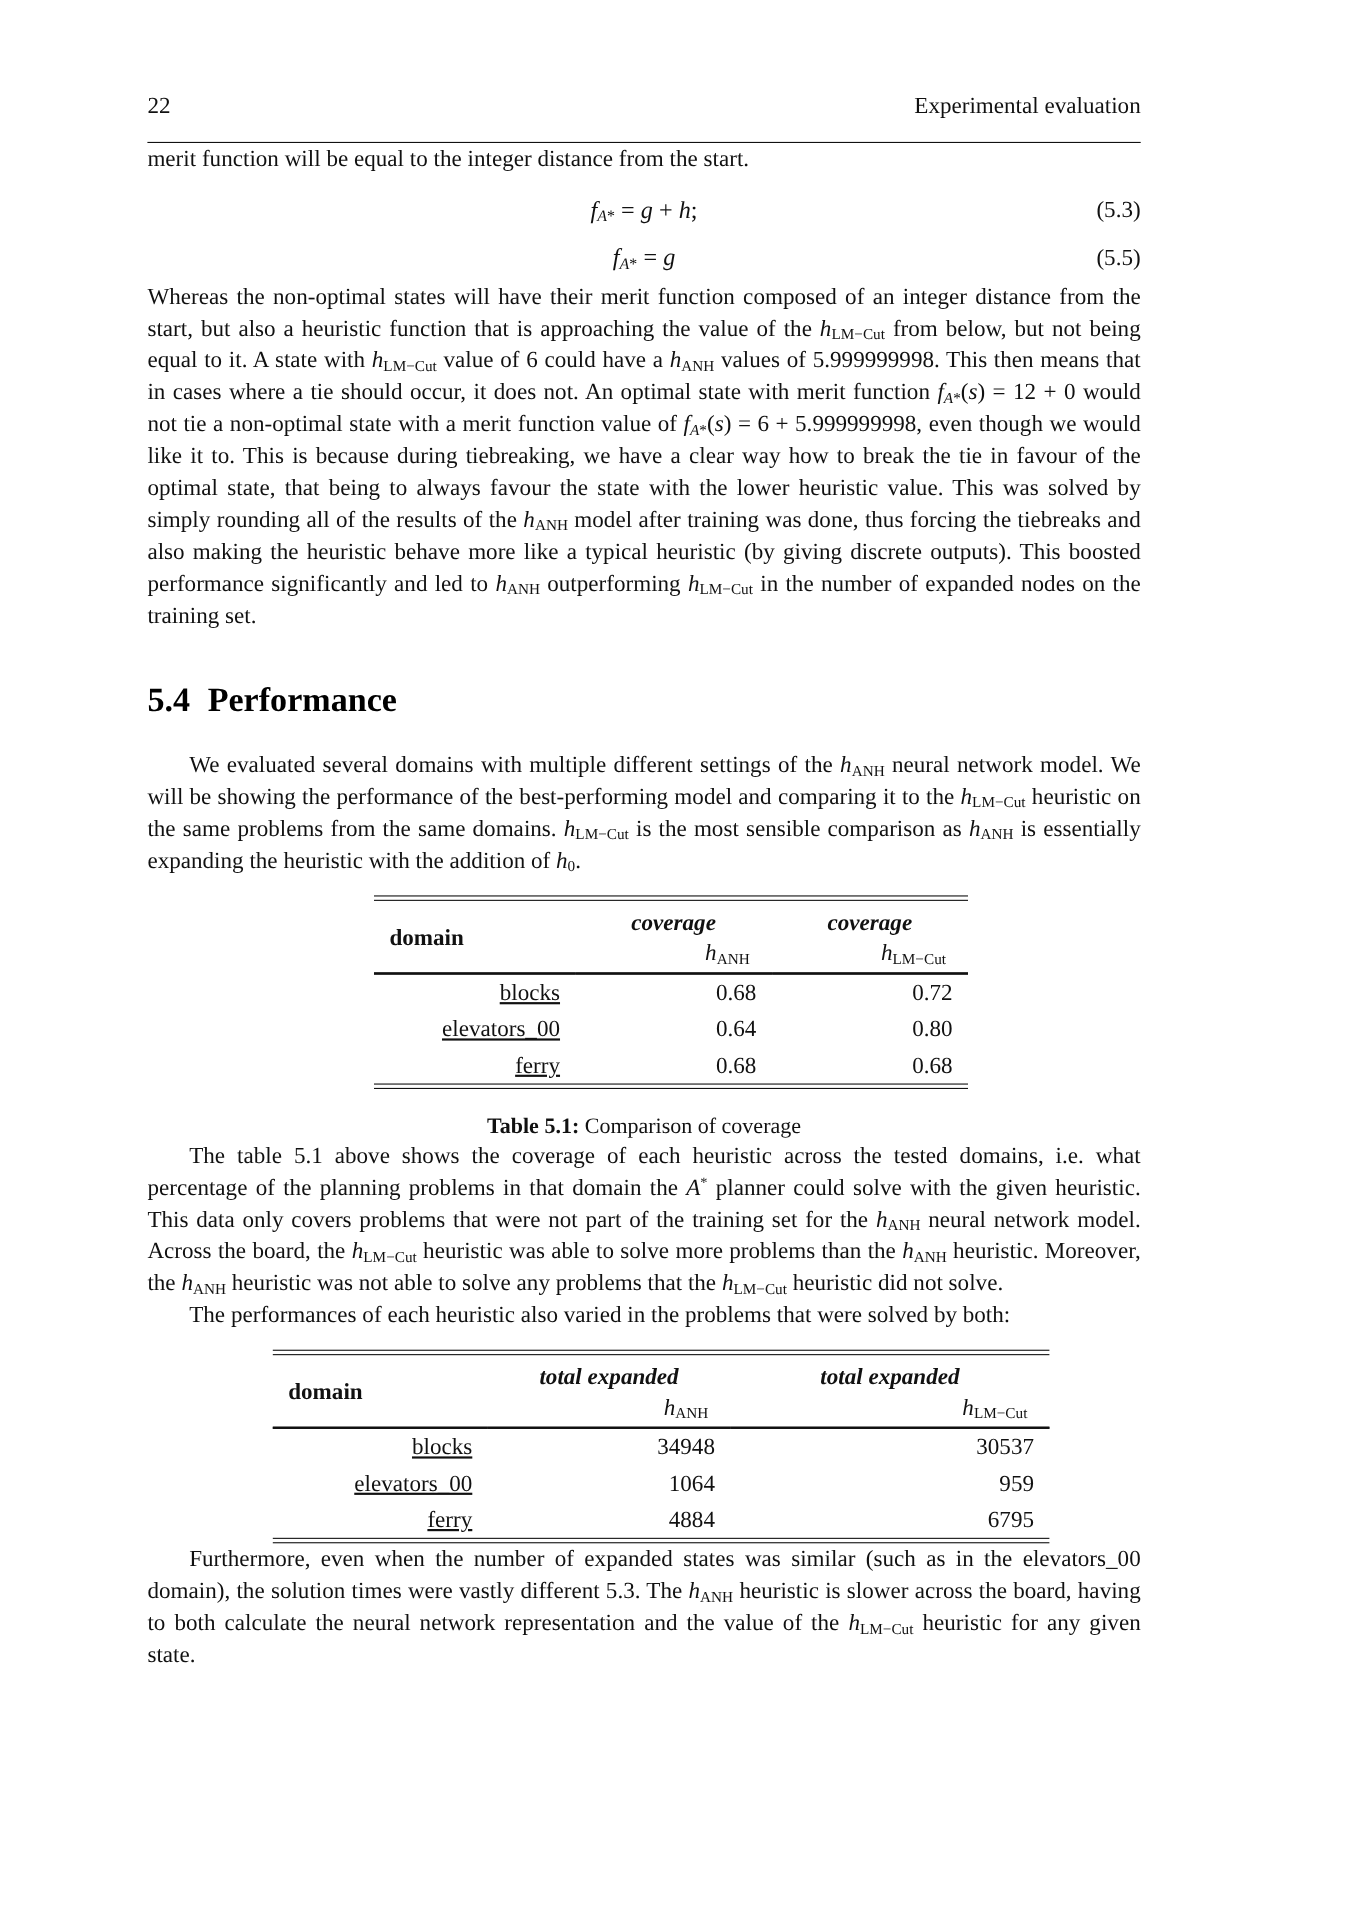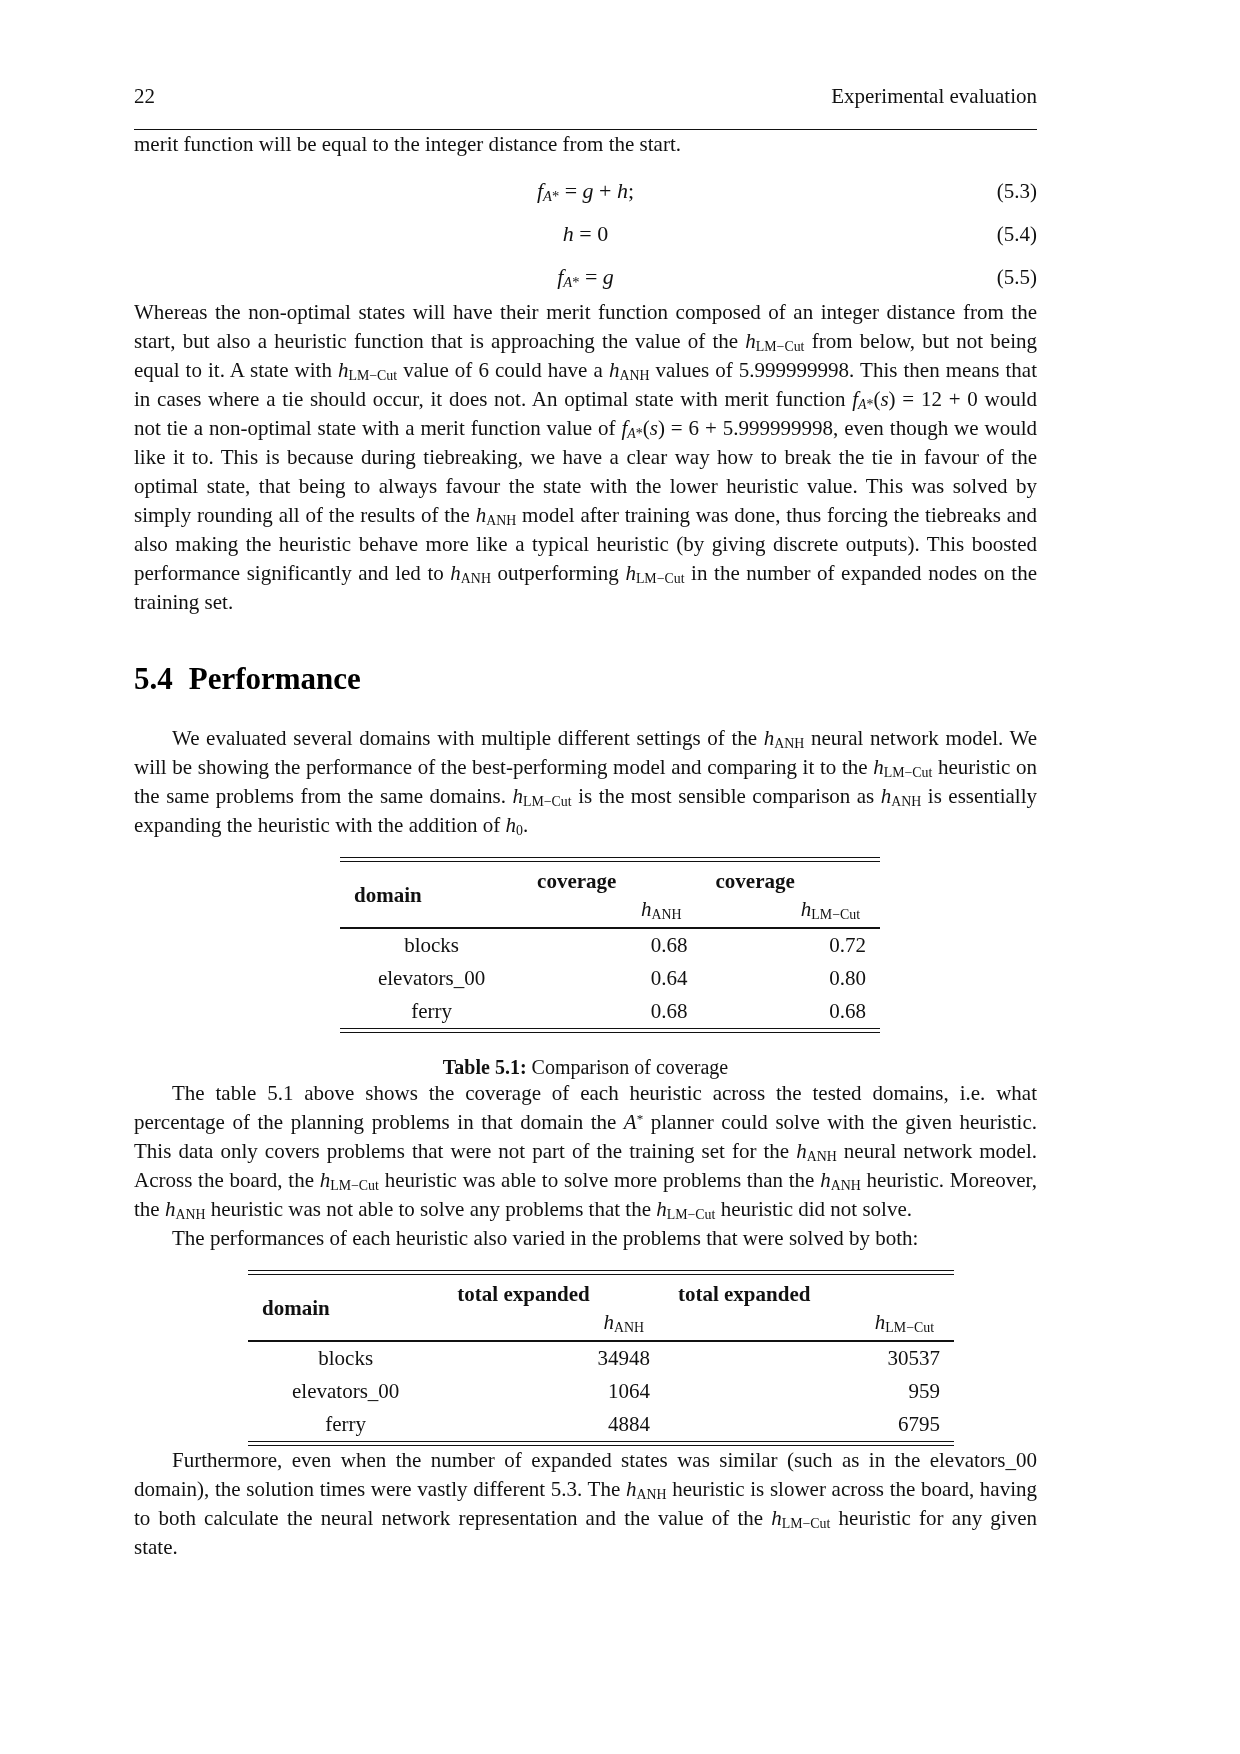--- a/index.html
+++ b/index.html
@@ -72,24 +72,24 @@
     table-layout:fixed;
     font-size:21px;
   }
   .ltable thead th{
     border-bottom:2px solid #111;
     font-weight:bold;
     padding:5px 14px 4px 14px;
     vertical-align:middle;
   }
   th.col-domain{text-align:left;}
-  .tht{font-weight:bold;text-align:left;line-height:29px;}
+  .tht{font-weight:bold;text-align:center;line-height:29px;font-style:italic;}
   .thm{font-weight:normal;text-align:right;line-height:27px;padding-right:6px;}
   .ltable td{padding:2px 14px;line-height:29px;}
-  .ltable td.c-dom{text-align:center;}
+  .ltable td.c-dom{text-align:right;text-decoration:underline;}
   .ltable td.c-num{text-align:right;}
   .t1 .cw1{width:34%}.t1 .cw2{width:33%}.t1 .cw3{width:33%}
   .t2 .cw1{width:27%}.t2 .cw2{width:31%}.t2 .cw3{width:42%}
   .ltable tbody{border-bottom:0;}
   .pad-rows{padding-top:3px;}
 
   .caption{
     width:903px;
     text-align:center;
     margin-top:23px;
@@ -107,24 +107,20 @@
       <span>22</span>
       <span>Experimental evaluation</span>
     </div>
 
     <p class="body mt-first">merit function will be equal to the integer distance from the start.</p>
 
     <div class="eqs">
       <div class="eqrow">
         <span class="eq"><i>f</i><sub><i>A</i>*</sub> = <i>g</i> + <i>h</i>;</span>
         <span class="eqnum">(5.3)</span>
-      </div>
-      <div class="eqrow">
-        <span class="eq"><i>h</i> = 0</span>
-        <span class="eqnum">(5.4)</span>
       </div>
       <div class="eqrow">
         <span class="eq"><i>f</i><sub><i>A</i>*</sub> = <i>g</i></span>
         <span class="eqnum">(5.5)</span>
       </div>
     </div>
 
     <p class="body mt-after-eqs">Whereas the non-optimal states will have their merit function composed of an integer distance from the start, but also a heuristic function that is approaching the value of the <i>h</i><sub>LM−Cut</sub> from below, but not being equal to it. A state with <i>h</i><sub>LM−Cut</sub> value of 6 could have a <i>h</i><sub>ANH</sub> values of 5.999999998. This then means that in cases where a tie should occur, it does not. An optimal state with merit function <i>f</i><sub><i>A</i>*</sub>(<i>s</i>) = 12 + 0 would not tie a non-optimal state with a merit function value of <i>f</i><sub><i>A</i>*</sub>(<i>s</i>) = 6 + 5.999999998, even though we would like it to. This is because during tiebreaking, we have a clear way how to break the tie in favour of the optimal state, that being to always favour the state with the lower heuristic value. This was solved by simply rounding all of the results of the <i>h</i><sub>ANH</sub> model after training was done, thus forcing the tiebreaks and also making the heuristic behave more like a typical heuristic (by giving discrete outputs). This boosted performance significantly and led to <i>h</i><sub>ANH</sub> outperforming <i>h</i><sub>LM−Cut</sub> in the number of expanded nodes on the training set.</p>
 
     <h2 class="section">

